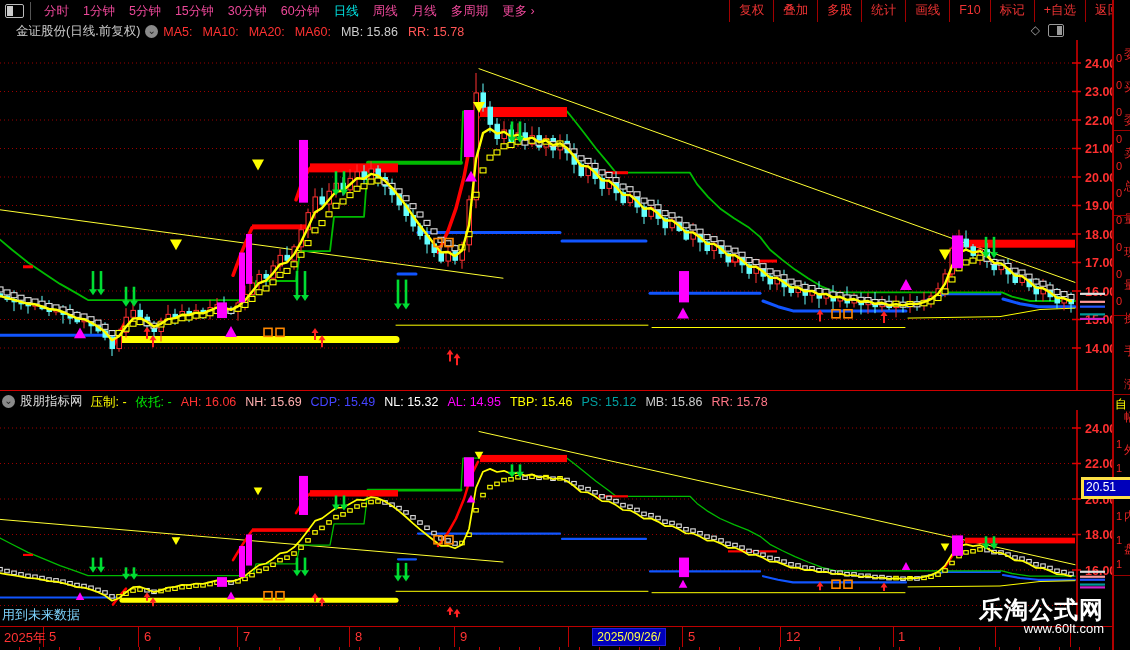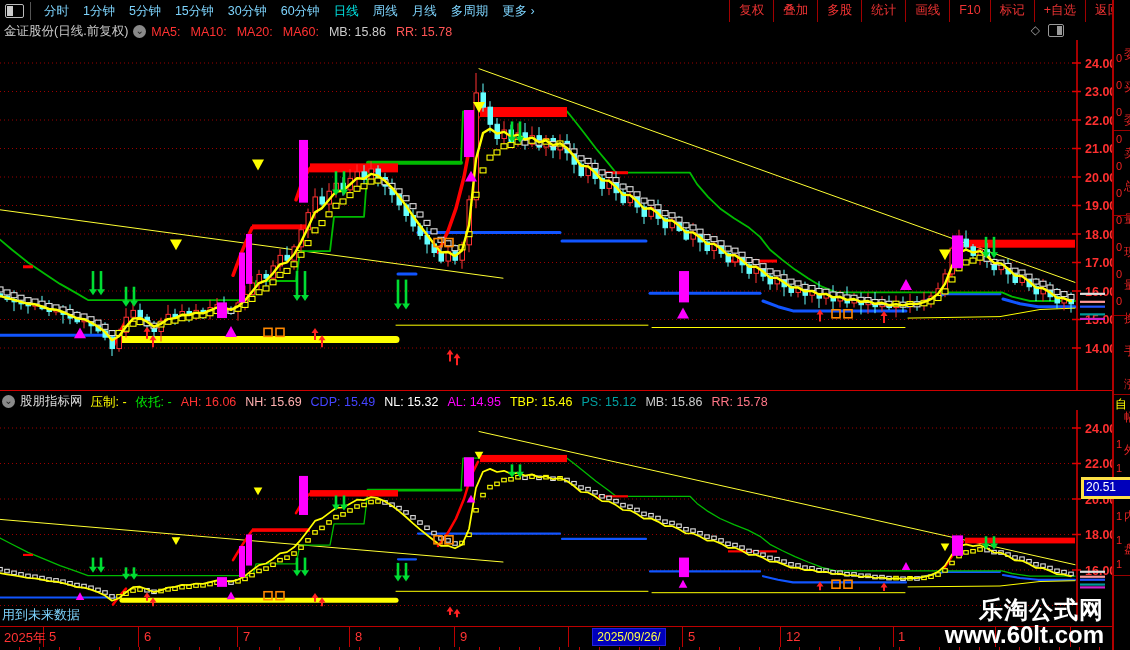--- a/index.html
+++ b/index.html
@@ -6,28 +6,28 @@
   #app{position:relative;width:1130px;height:650px;background:#000;overflow:hidden;
        font-family:"Liberation Sans","DejaVu Sans",sans-serif;}
   .abs{position:absolute;}
   
   #toolbar{left:0;top:0;width:1130px;height:22px;display:flex;justify-content:space-between;
            border-bottom:1px solid #a00000;background:#000;}
   #tleft{display:flex;align-items:center;}
   .winicon{width:17px;height:12px;border:1px solid #bbb;border-radius:2px;margin:0 6px 0 5px;position:relative;}
   .winicon:after{content:"";position:absolute;left:1px;top:1px;bottom:1px;width:6px;background:#ccc;}
   .tdiv{width:1px;height:18px;background:#555;margin-right:6px;}
-  .titem{color:#7dd3fc;font-size:12.5px;padding:0 7px;line-height:21px;cursor:default;white-space:nowrap;}
+  .titem{color:#ec4899;font-size:12.5px;padding:0 7px;line-height:21px;cursor:default;white-space:nowrap;}
   .titem.active{color:#00e0e0;}
   #tright{display:flex;align-items:stretch;}
   .ritem{color:#ee3333;font-size:12.5px;line-height:21px;padding:0 9px;border-left:1px solid #a00000;white-space:nowrap;}
   .ritem:last-child{border-right:1px solid #a00000;}
   
   #stockbar{left:0;top:22px;width:1130px;height:18px;display:flex;align-items:center;background:#000;}
-  #stockbar .title{color:#cccccc;font-size:12.5px;margin-left:4px;}
+  #stockbar .title{color:#cccccc;font-size:12.5px;margin-left:16px;}
   .cicon{width:13px;height:13px;border-radius:50%;background:#8a8a8a;color:#222;font-size:10px;line-height:12px;
          text-align:center;margin:0 5px;flex:0 0 auto;}
   .maitem{font-size:12.5px;margin-right:10px;white-space:nowrap;}
   #sbicons{position:absolute;right:66px;top:1px;color:#999;font-size:12px;display:flex;gap:8px;align-items:center;}
   .paneicon{width:14px;height:11px;border:1px solid #999;border-radius:2px;position:relative;}
   .paneicon:after{content:"";position:absolute;right:1px;top:1px;bottom:1px;width:5px;background:#999;}
   
   #indbar{left:0;top:390px;width:1130px;height:20px;border-top:1px solid #cc0000;background:#000;
           display:flex;align-items:center;}
   #indbar .iname{color:#dddddd;font-size:12.5px;margin-right:8px;}
@@ -47,21 +47,21 @@
             color:#ffffff;font-size:12px;line-height:15px;padding-left:2px;z-index:20;}
   
   #sidebar{left:1112px;top:0;width:18px;height:650px;background:#000;border-left:2px solid #b00000;z-index:10;overflow:hidden;}
   .sdig{position:absolute;left:2px;color:#ee2222;font-size:11px;}
   .schar{position:absolute;left:10px;color:#dd2222;font-size:12px;}
   .sdivline{position:absolute;left:0;width:100%;height:1px;background:#990000;}
   #stab{position:absolute;left:1px;top:396px;color:#ffff00;font-size:12px;}
   
   #watermark{right:26px;top:597px;text-align:right;color:#ffffff;z-index:50;line-height:1.05;}
   #watermark .w1{font-size:24px;font-weight:bold;letter-spacing:1px;}
-  #watermark .w2{font-size:24px;font-weight:bold;}
+  #watermark .w2{font-size:13px;font-weight:normal;}
 </style>
 </head>
 <body>
 
 <div id="app">
 
   <div id="toolbar" class="abs">
     <div id="tleft">
       <span class="winicon"></span>
       <span class="tdiv"></span>

